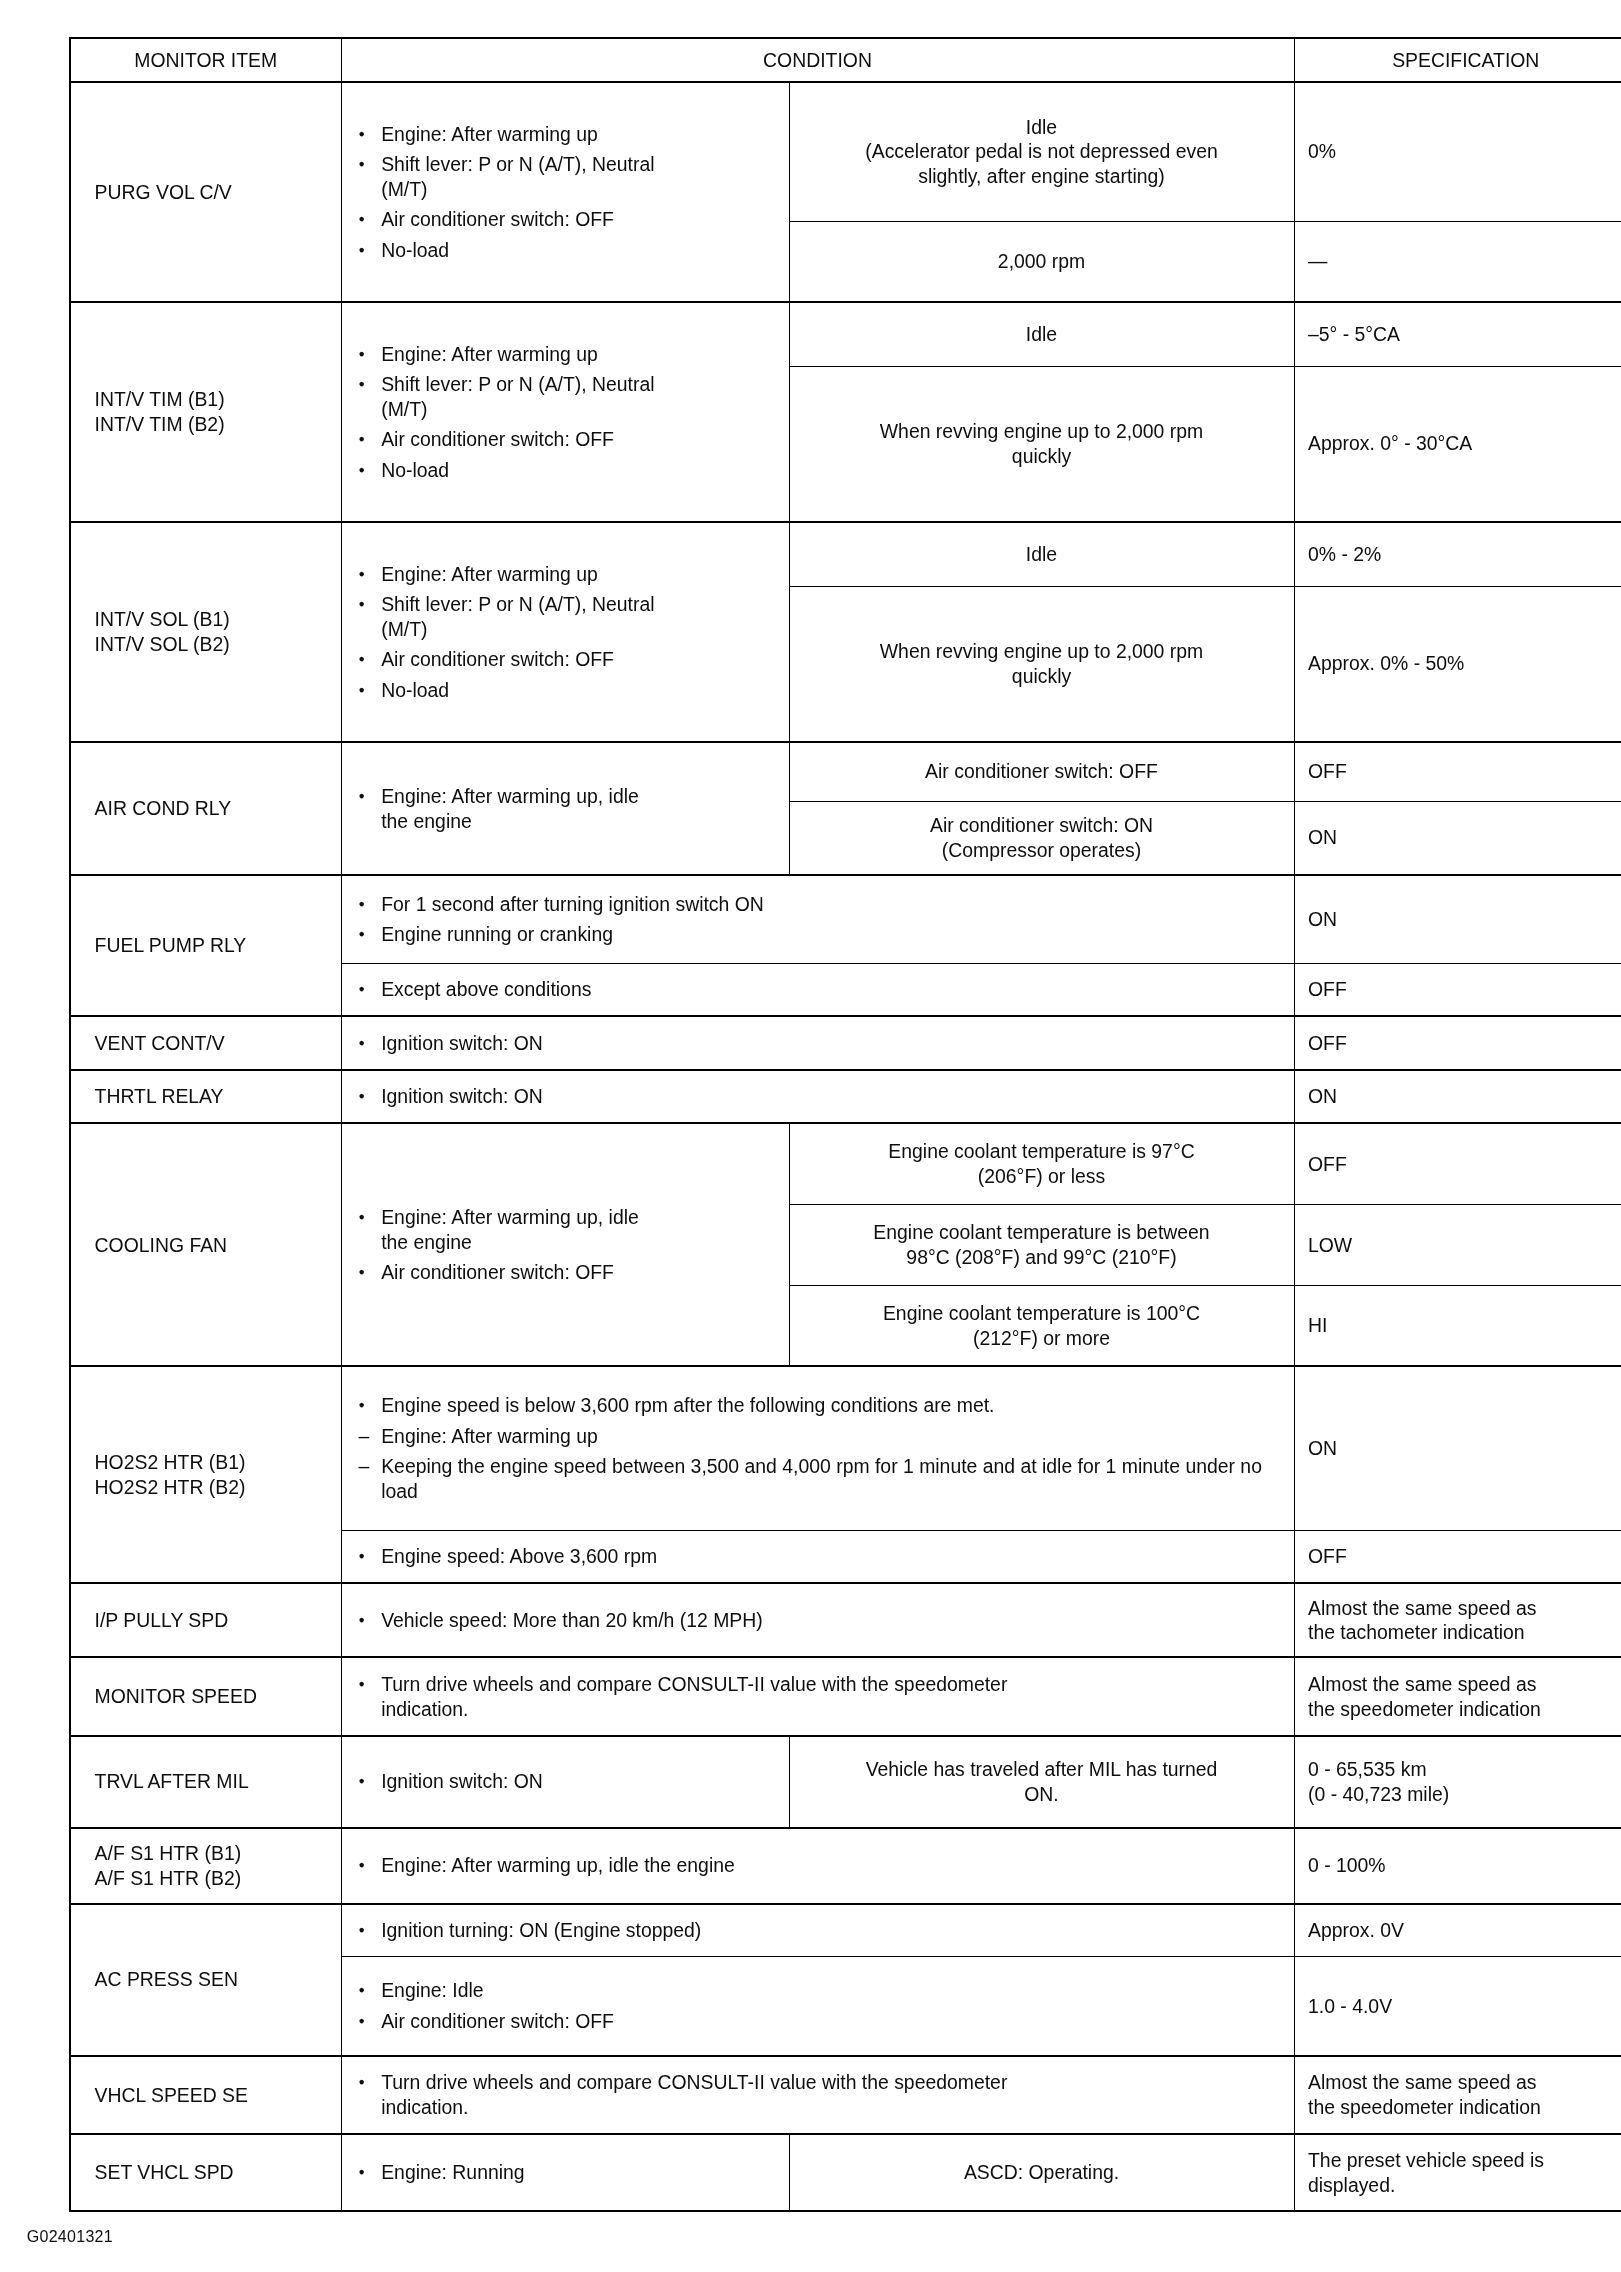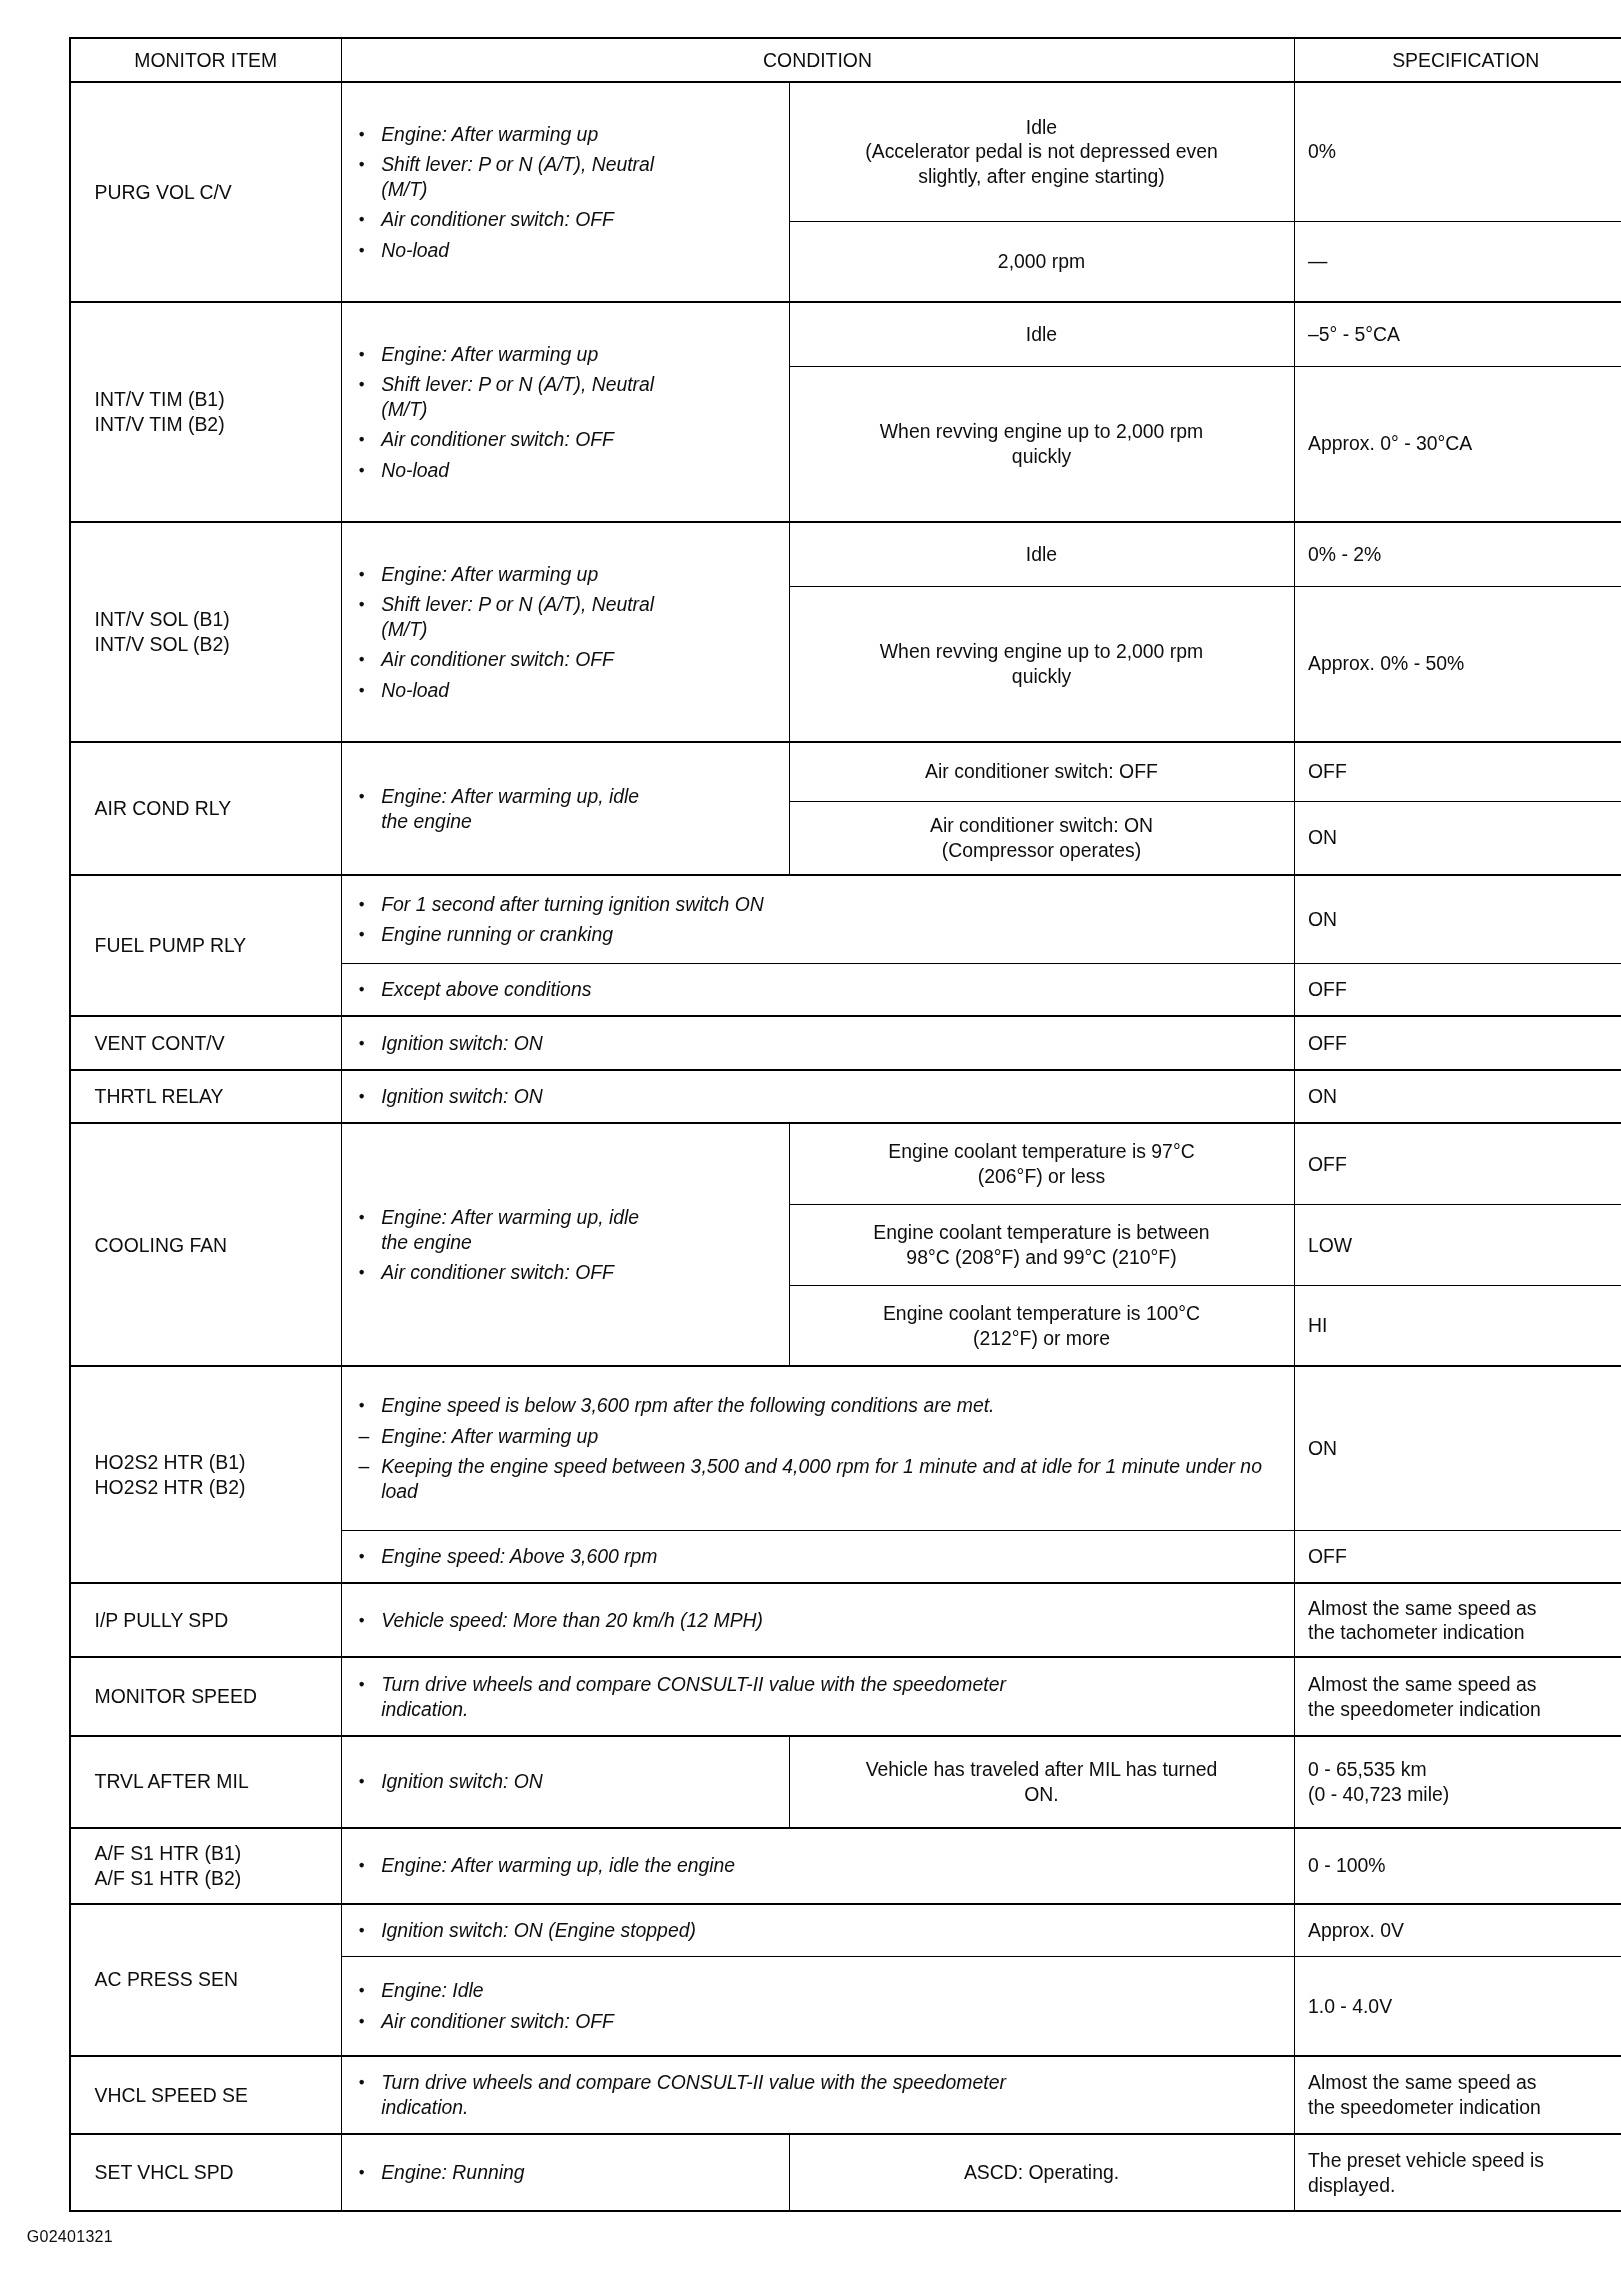--- a/index.html
+++ b/index.html
@@ -33,21 +33,21 @@
   }
   .spec-table tr.bs > td { border-top: 2.5px solid #000; }
   td.item { padding: 8.4px 11.8px 8.4px 23.6px; white-space: pre-line; }
   td.clist { padding: 7.6px 11.8px 7.6px 17px; }
   td.sub  { padding: 8.4px 13.5px; white-space: pre-line; text-align: center; }
   td.spec { padding: 8.4px 13.5px; white-space: pre-line; }
   .ci { display: flex; align-items: flex-start; gap: 8.4px; margin: 5.9px 0; }
   .ci .mk { flex: 0 0 14.3px; }
   .mk.b { font-size: 10.5px; line-height: 23.6px; }
   .mk.d { line-height: 24.4px; }
-  .ci .txt { white-space: pre-line; font-style: italic; }
+  .ci .txt { white-space: pre-line; }
   .footer-code {
     margin: 15px 0 0 1.7px;
     font-size: 16px;
     font-weight: normal;
     letter-spacing: 0.3px;
   }
 </style>
 </head>
 <body>
 
@@ -330,21 +330,21 @@
           </div>
       </td>
       <td class="spec">0 - 100%</td>
     </tr>
 
     <tr class="bs" style="height:49px">
       <td class="item" rowspan="2">AC PRESS SEN</td>
       <td class="clist" colspan="2">
         <div class="ci">
             <span class="mk b">●</span>
-            <span class="txt">Ignition switch: ON (Engine stopped)</span>
+            <span class="txt">Ignition turning: ON (Engine stopped)</span>
           </div>
       </td>
       <td class="spec">Approx. 0V</td>
     </tr>
     <tr style="height:99px">
       <td class="clist" colspan="2">
         <div class="ci">
             <span class="mk b">●</span>
             <span class="txt">Engine: Idle</span>
           </div>

